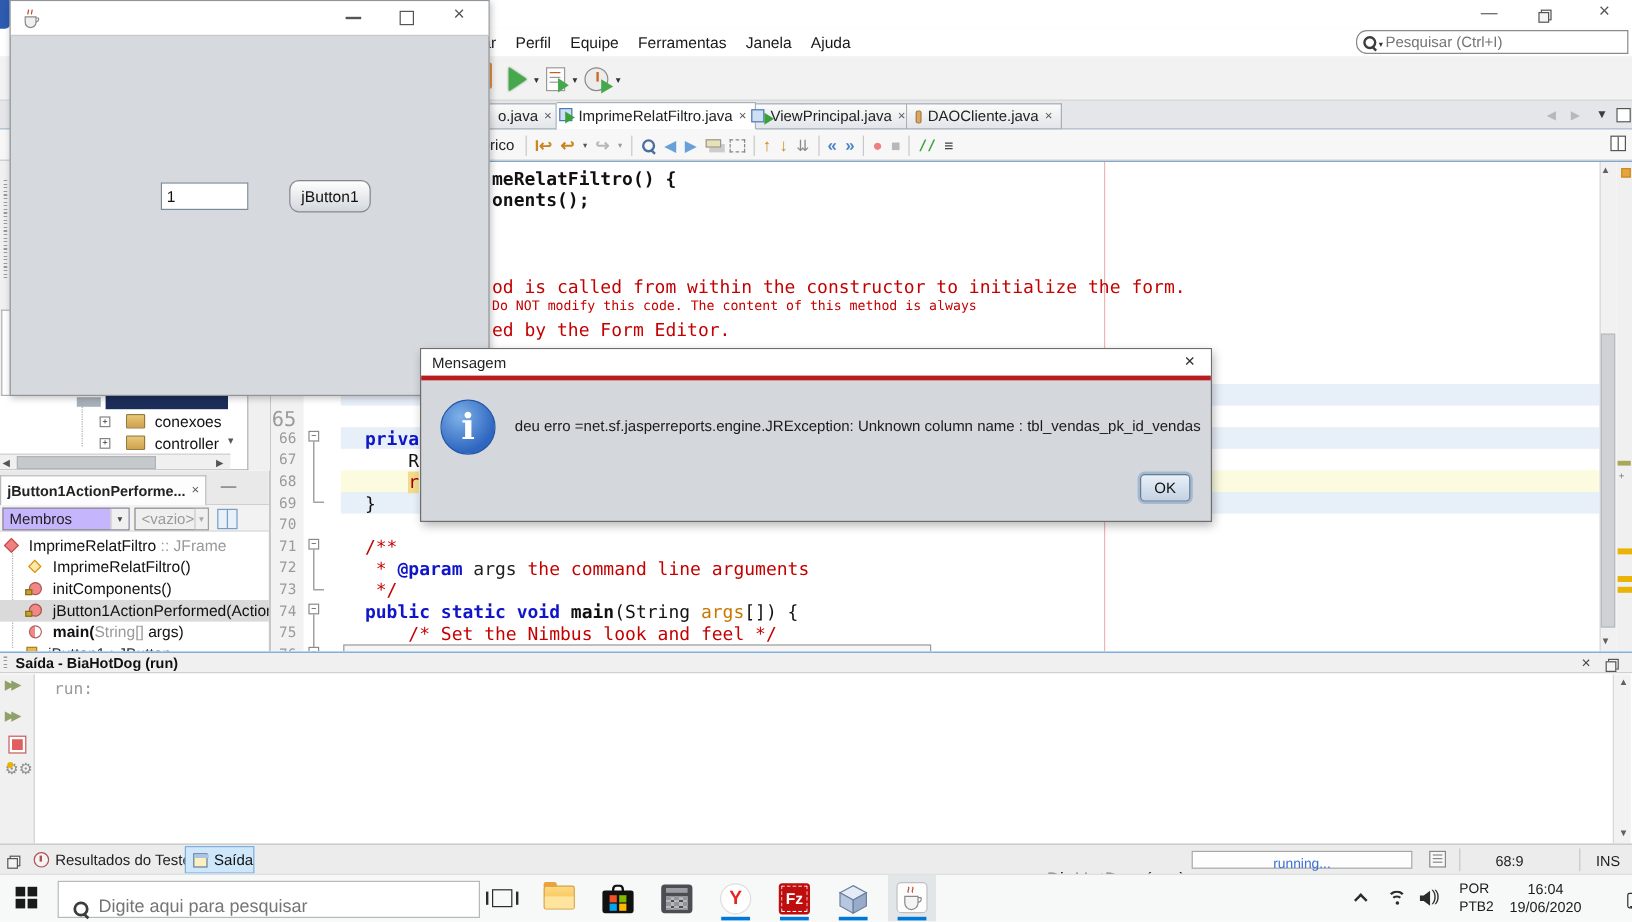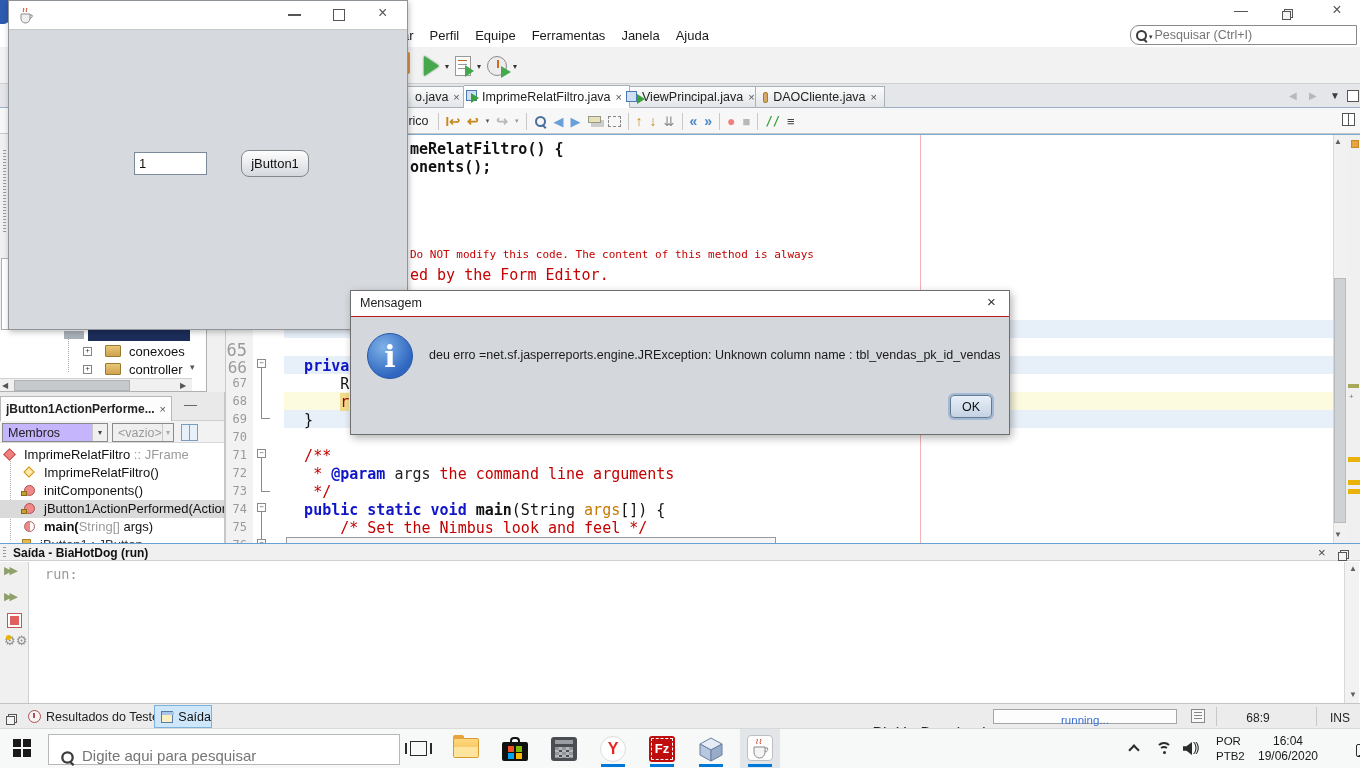--- a/index.html
+++ b/index.html
@@ -151,21 +151,21 @@
   
   <div class="a" style="left:225px;top:134px;width:1135px;height:409px;background:#fff;border-top:1px solid #7fa8d0;border-left:1px solid #c8c8c8;overflow:hidden;">
 
     <div class="a" style="left:58px;top:185px;width:1049px;height:18px;background:#e7eff9;"></div>
     <div class="a" style="left:58px;top:221px;width:1049px;height:18px;background:#e7eff9;"></div>
     <div class="a" style="left:58px;top:257px;width:1049px;height:18px;background:#fcfbe0;"></div>
     <div class="a" style="left:58px;top:275px;width:1049px;height:18px;background:#e7eff9;"></div>
 
     <div class="a" style="left:0;top:0;width:27px;height:409px;background:#f2f2f2;"></div>
     <div class="a mono gr" style="left:0;top:205px;width:21px;text-align:right;font-size:17px;">65</div>
-    <div class="a mono gr" style="left:0;top:223px;width:21px;text-align:right;font-size:16px;">66</div>
+    <div class="a mono gr" style="left:0;top:223px;width:21px;text-align:right;font-size:12px;">66</div>
     <div class="a mono gr" style="left:0;top:241px;width:21px;text-align:right;font-size:12px;">67</div>
     <div class="a mono gr" style="left:0;top:259px;width:21px;text-align:right;font-size:12px;">68</div>
     <div class="a mono gr" style="left:0;top:277px;width:21px;text-align:right;font-size:12px;">69</div>
     <div class="a mono gr" style="left:0;top:295px;width:21px;text-align:right;font-size:12px;">70</div>
     <div class="a mono gr" style="left:0;top:313px;width:21px;text-align:right;font-size:12px;">71</div>
     <div class="a mono gr" style="left:0;top:331px;width:21px;text-align:right;font-size:12px;">72</div>
     <div class="a mono gr" style="left:0;top:349px;width:21px;text-align:right;font-size:12px;">73</div>
     <div class="a mono gr" style="left:0;top:367px;width:21px;text-align:right;font-size:12px;">74</div>
     <div class="a mono gr" style="left:0;top:385px;width:21px;text-align:right;font-size:12px;">75</div>
     <div class="a mono gr" style="left:0;top:403px;width:21px;text-align:right;font-size:12px;">76</div>
@@ -177,20 +177,21 @@
     <div class="a" style="left:35px;top:323px;width:1px;height:33px;background:#8a8a8a;"></div>
     <div class="a" style="left:35px;top:356px;width:9px;height:1px;background:#8a8a8a;"></div>
     <div class="a foldbox" style="left:31px;top:368px;">−</div>
     <div class="a" style="left:35px;top:377px;width:1px;height:32px;background:#8a8a8a;"></div>
     <div class="a foldbox" style="left:31px;top:404px;">−</div>
 
     <div class="a" style="left:694px;top:0;width:1px;height:409px;background:#f0b4b4;"></div>
 
     <div class="a mono pre bold" style="left:184px;top:5px;font-size:15px;color:#111;">meRelatFiltro() {</div>
     <div class="a mono pre bold" style="left:184px;top:23px;font-size:15px;color:#111;">onents();</div>
+    <div class="a mono pre cm" style="left:184px;top:95px;font-size:15px;">od is called from within the constructor to initialize the form.</div>
     <div class="a mono pre cm" style="left:184px;top:113px;font-size:11px;">Do NOT modify this code. The content of this method is always</div>
     <div class="a mono pre cm" style="left:184px;top:131px;font-size:15px;">ed by the Form Editor.</div>
 
     <div class="a mono pre kw" style="left:42px;top:222px;font-size:15px;">    priva</div>
     <div class="a mono pre" style="left:42px;top:240px;font-size:15px;color:#111;">        R</div>
     <div class="a mono pre" style="left:42px;top:258px;font-size:15px;color:#a00000;"><span>        </span><span style="background:#f2dc8c;">r</span></div>
     <div class="a mono pre" style="left:42px;top:276px;font-size:15px;color:#111;">    }</div>
     <div class="a mono pre cm" style="left:42px;top:312px;font-size:15px;">    /**</div>
     <div class="a mono pre" style="left:42px;top:330px;font-size:15px;"><span class="cm">     * </span><span class="kw">@param</span><span style="color:#222;"> args </span><span class="cm">the command line arguments</span></div>
     <div class="a mono pre cm" style="left:42px;top:348px;font-size:15px;">     */</div>
@@ -348,21 +349,21 @@
     <span class="a" style="left:324px;top:8px;width:12px;height:12px;border:1px solid #555;"></span>
     <span class="a" style="left:369px;top:3px;font-size:16px;color:#555;">×</span>
   </div>
   <input readonly="" class="a" style="left: 125px; top: 151px; width: 73px; height: 23px; border: 1px solid rgb(122, 138, 153); background: rgb(255, 255, 255); font-size: 13px; font-family: &quot;Liberation Sans&quot;, sans-serif; padding: 0px 4px; color: rgb(17, 17, 17); outline: none;" value="1">
   <button class="a" style="left:232px;top:149px;width:68px;height:27px;border:1px solid #85898e;border-radius:8px;background:linear-gradient(#fefefe,#d4d8dd);font-size:13px;font-family:'Liberation Sans',sans-serif;color:#111;">
     <span>jButton1</span>
   </button>
 </div>
 
 <div class="a" style="left:350px;top:290px;width:660px;height:145px;background:#d4d7dc;border:1px solid #6e6e6e;box-shadow:2px 3px 8px rgba(0,0,0,.3);z-index:40;">
-  <div class="a" style="left:0;top:0;width:658px;height:26px;background:#fff;border-bottom:1px solid #b91c1c;">
+  <div class="a" style="left:0;top:0;width:658px;height:26px;background:#fff;border-bottom:4px solid #b91c1c;">
     <span class="a" style="left:9px;top:5px;font-size:12.5px;color:#222;">Mensagem</span>
     <span class="a" style="left:636px;top:2px;font-size:15px;color:#333;">×</span>
   </div>
   <div class="a" style="left:16px;top:42px;width:46px;height:46px;border-radius:50%;background:radial-gradient(circle at 35% 30%,#7fb2e8,#2f66c0 70%);border:1px solid #2456a8;text-align:center;">
     <span style="font-family:'DejaVu Serif',serif;font-weight:bold;font-size:30px;color:#fff;line-height:46px;">i</span>
   </div>
   <div class="a" style="left:78px;top:57px;width:575px;font-size:12.5px;color:#1a1a1a;">deu erro =net.sf.jasperreports.engine.JRException: Unknown column name : tbl_vendas_pk_id_vendas</div>
   <button class="a" style="left:599px;top:104px;width:42px;height:23px;border:1px solid #667c8e;border-radius:4px;background:linear-gradient(#e8f0f8,#c4d2e4);box-shadow:0 0 0 2px rgba(120,160,210,.55);font-size:12.5px;font-family:'Liberation Sans',sans-serif;color:#111;">
     <span>OK</span>
   </button>

